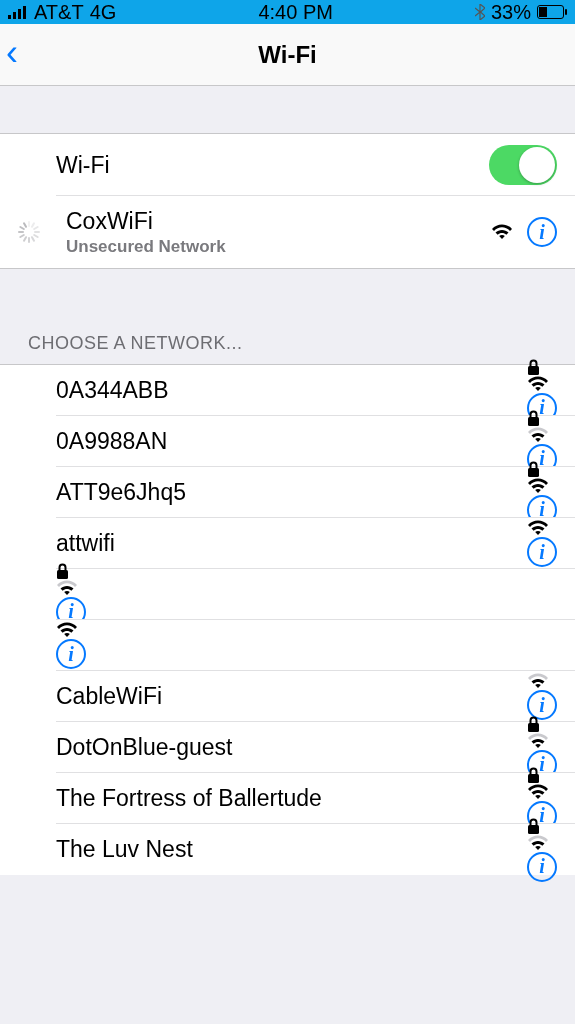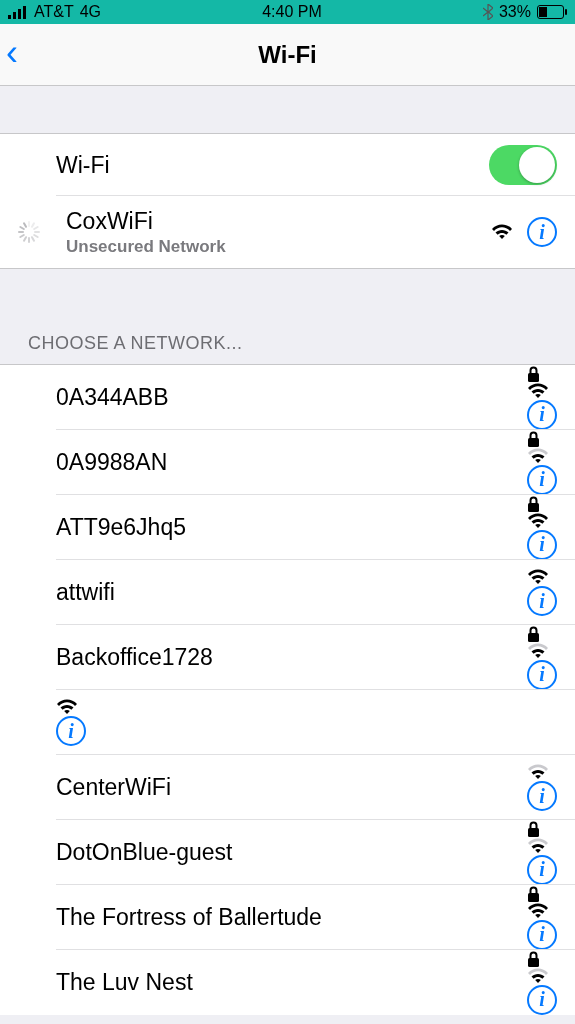--- a/index.html
+++ b/index.html
@@ -1,36 +1,36 @@
 <!DOCTYPE html>
 <html><head>
 <meta charset="utf-8">
 <style>
   * { box-sizing: border-box; margin: 0; padding: 0; }
   html, body { width: 575px; height: 1024px; font-family: -apple-system, "Helvetica Neue", Arial, sans-serif; background: #efeff4; color: #000; overflow: hidden; }
-  .status-bar { height: 24px; display: flex; align-items: center; justify-content: space-between; padding: 0 8px; font-size: 16px; background: #14b8a6; }
+  .status-bar { height: 24px; display: flex; align-items: center; justify-content: space-between; padding: 0 8px; font-size: 20px; background: #0ea5e9; }
   .status-left, .status-right { display: flex; align-items: center; gap: 6px; }
   .status-center { font-weight: 400; }
   .nav-bar { height: 62px; display: flex; align-items: center; position: relative; background: #f9f9f9; border-bottom: 1px solid #c7c7c9; }
   .nav-back { display: flex; align-items: center; color: #0579ff; font-size: 24px; padding-left: 6px; }
   .nav-back .chev { font-size: 36px; line-height: 1; margin-right: 2px; padding-bottom: 4px; }
   .nav-title { position: absolute; left: 50%; transform: translateX(-50%); font-size: 24px; font-weight: 600; }
   .gap-section { height: 48px; background: #efeff4; border-bottom: 1px solid #c7c7c9; }
   .cell-group { background: #fff; }
   .cell { display: flex; align-items: center; min-height: 62px; padding: 0 18px 0 18px; border-bottom: 1px solid #e0e0e2; }
   .cell .label { flex: 1; font-size: 23px; }
   .cell .sublabel { font-size: 17px; color: #7a7a7e; margin-top: 2px; font-weight: bold; }
   .cell .text-stack { flex: 1; display: flex; flex-direction: column; margin-left: 12px; }
   .cell .right { display: flex; align-items: center; gap: 14px; }
   .toggle { width: 68px; height: 40px; border-radius: 20px; background: #4cd964; position: relative; }
   .toggle .knob { width: 36px; height: 36px; border-radius: 50%; background: #fff; position: absolute; top: 2px; right: 2px; box-shadow: 0 1px 3px rgba(0,0,0,.3); }
   .spinner { width: 22px; height: 22px; margin-right: 14px; position: relative; }
   .spinner span { position: absolute; width: 2px; height: 6px; background: #b8b8bb; left: 10px; top: 0; border-radius: 1px; transform-origin: 1px 11px; }
   .section-header { height: 96px; display: flex; align-items: flex-end; padding: 0 28px 10px; font-size: 18px; color: #6d6d72; letter-spacing: 0.5px; text-transform: uppercase; border-bottom: 1px solid #c7c7c9; }
-  .net-cell { display: flex; align-items: center; height: 65px; padding: 0 18px 0 56px; border-bottom: 1px solid #e0e0e2; background: #fff; }
+  .net-cell { display: flex; align-items: center; height: 51px; padding: 0 18px 0 56px; border-bottom: 1px solid #e0e0e2; background: #fff; }
   .net-cell:last-child { border-bottom: none; }
   .net-name { flex: 1; font-size: 23px; white-space: nowrap; overflow: hidden; text-overflow: ellipsis; }
   .lock-icon svg, .wifi-icon svg, .info-icon svg, .bt-icon svg, .batt-icon svg, .sig-icon svg { display: block; }
   .info-circle { width: 30px; height: 30px; border: 2px solid #0579ff; border-radius: 50%; display: flex; align-items: center; justify-content: center; color: #0579ff; font-family: "Georgia", serif; font-style: italic; font-size: 20px; font-weight: 600; }
   .group-border-bottom { border-bottom: 1px solid #c7c7c9; }
   .indent-border .cell, .indent-border .net-cell { border-bottom: none; position: relative; }
   .indent-border .cell::after, .indent-border .net-cell::after { content:""; position:absolute; left:56px; right:0; bottom:0; height:1px; background:#e0e0e2; }
   .cell.noafter::after, .net-cell.noafter::after { display:none; }
 </style>
 </head>
@@ -153,39 +153,38 @@
     </div>
     <div class="net-cell">
       <span class="net-name">attwifi</span>
       <div class="right"><span class="wifi-icon"><svg width="22" height="17" viewBox="0 0 22 17">
             <path d="M1 5 C6 -1 16 -1 21 5 L19 7 C14.5 2 7.5 2 3 7 Z" fill="#000"></path>
             <path d="M4.5 8.5 C8 5 14 5 17.5 8.5 L15.3 10.7 C13 8.3 9 8.3 6.7 10.7 Z" fill="#000"></path>
             <path d="M8.2 12 C9.7 10.5 12.3 10.5 13.8 12 L11 15 Z" fill="#000"></path>
           </svg></span><span class="info-circle">i</span></div>
     </div>
     <div class="net-cell">
-      <span class="net-name">Backoffice1728</span>
       <div class="right"><span class="lock-icon"><svg width="13" height="17" viewBox="0 0 13 17">
             <rect x="1" y="7" width="11" height="9" rx="1.5" fill="#000"></rect>
             <path d="M3.5 7 V4.5 a3 3 0 0 1 6 0 V7" stroke="#000" stroke-width="2" fill="none"></path>
           </svg></span><span class="wifi-icon"><svg width="22" height="17" viewBox="0 0 22 17">
             <path d="M1 5 C6 -1 16 -1 21 5 L19 7 C14.5 2 7.5 2 3 7 Z" fill="#c9c9cd"></path>
             <path d="M4.5 8.5 C8 5 14 5 17.5 8.5 L15.3 10.7 C13 8.3 9 8.3 6.7 10.7 Z" fill="#000"></path>
             <path d="M8.2 12 C9.7 10.5 12.3 10.5 13.8 12 L11 15 Z" fill="#000"></path>
           </svg></span><span class="info-circle">i</span></div>
     </div>
     <div class="net-cell">
       <div class="right"><span class="wifi-icon"><svg width="22" height="17" viewBox="0 0 22 17">
             <path d="M1 5 C6 -1 16 -1 21 5 L19 7 C14.5 2 7.5 2 3 7 Z" fill="#000"></path>
             <path d="M4.5 8.5 C8 5 14 5 17.5 8.5 L15.3 10.7 C13 8.3 9 8.3 6.7 10.7 Z" fill="#000"></path>
             <path d="M8.2 12 C9.7 10.5 12.3 10.5 13.8 12 L11 15 Z" fill="#000"></path>
           </svg></span><span class="info-circle">i</span></div>
     </div>
     <div class="net-cell">
-      <span class="net-name">CenterWiFi</span>
+      <span class="net-name">CableWiFi</span>
       <div class="right"><span class="wifi-icon"><svg width="22" height="17" viewBox="0 0 22 17">
             <path d="M1 5 C6 -1 16 -1 21 5 L19 7 C14.5 2 7.5 2 3 7 Z" fill="#c9c9cd"></path>
             <path d="M4.5 8.5 C8 5 14 5 17.5 8.5 L15.3 10.7 C13 8.3 9 8.3 6.7 10.7 Z" fill="#000"></path>
             <path d="M8.2 12 C9.7 10.5 12.3 10.5 13.8 12 L11 15 Z" fill="#000"></path>
           </svg></span><span class="info-circle">i</span></div>
     </div>
     <div class="net-cell">
       <span class="net-name">DotOnBlue-guest</span>
       <div class="right"><span class="lock-icon"><svg width="13" height="17" viewBox="0 0 13 17">
             <rect x="1" y="7" width="11" height="9" rx="1.5" fill="#000"></rect>

